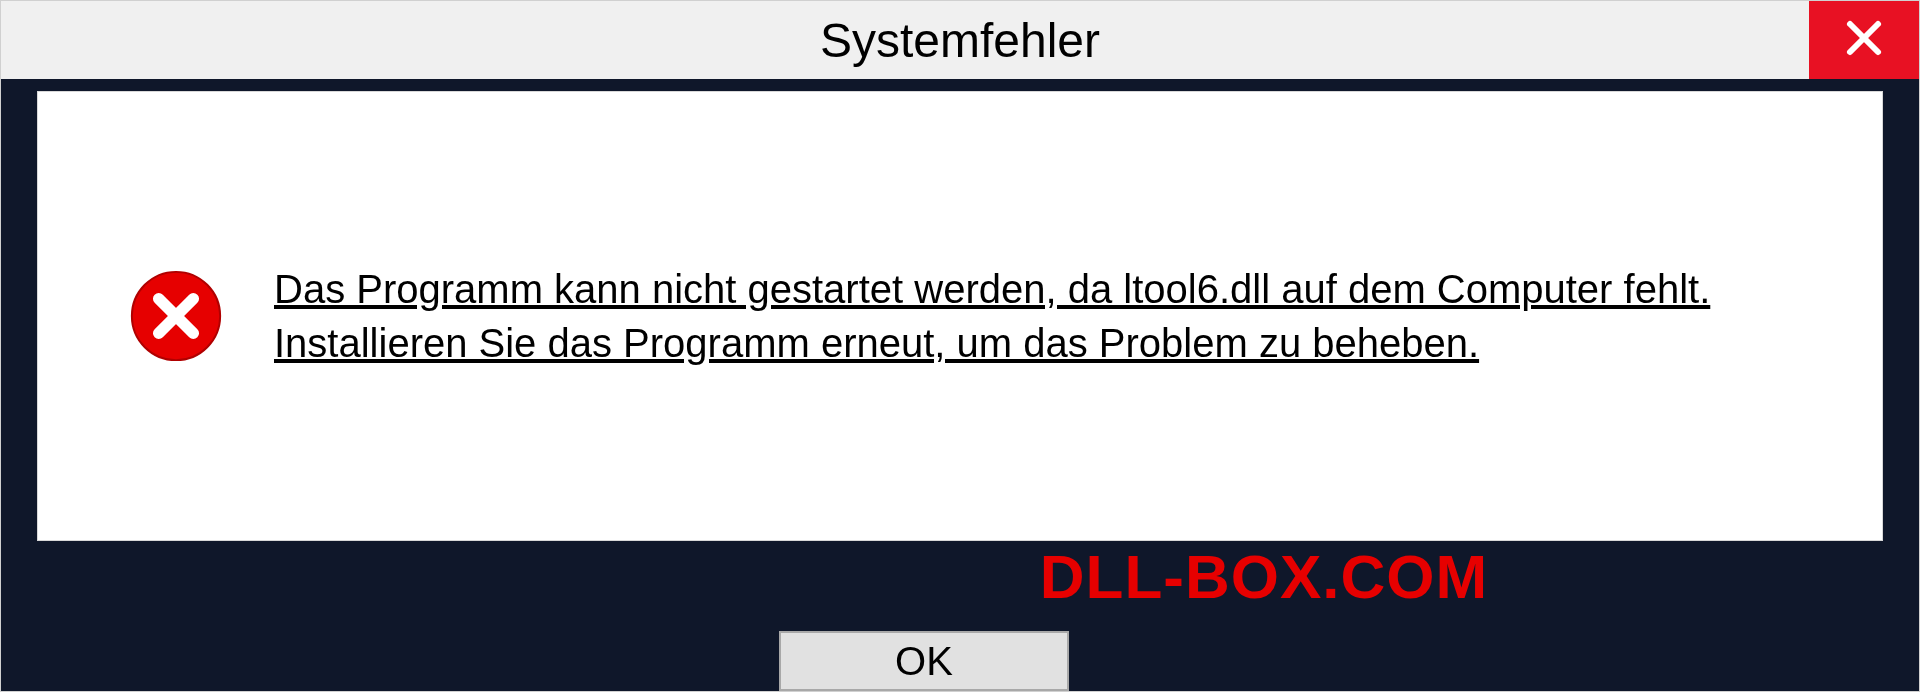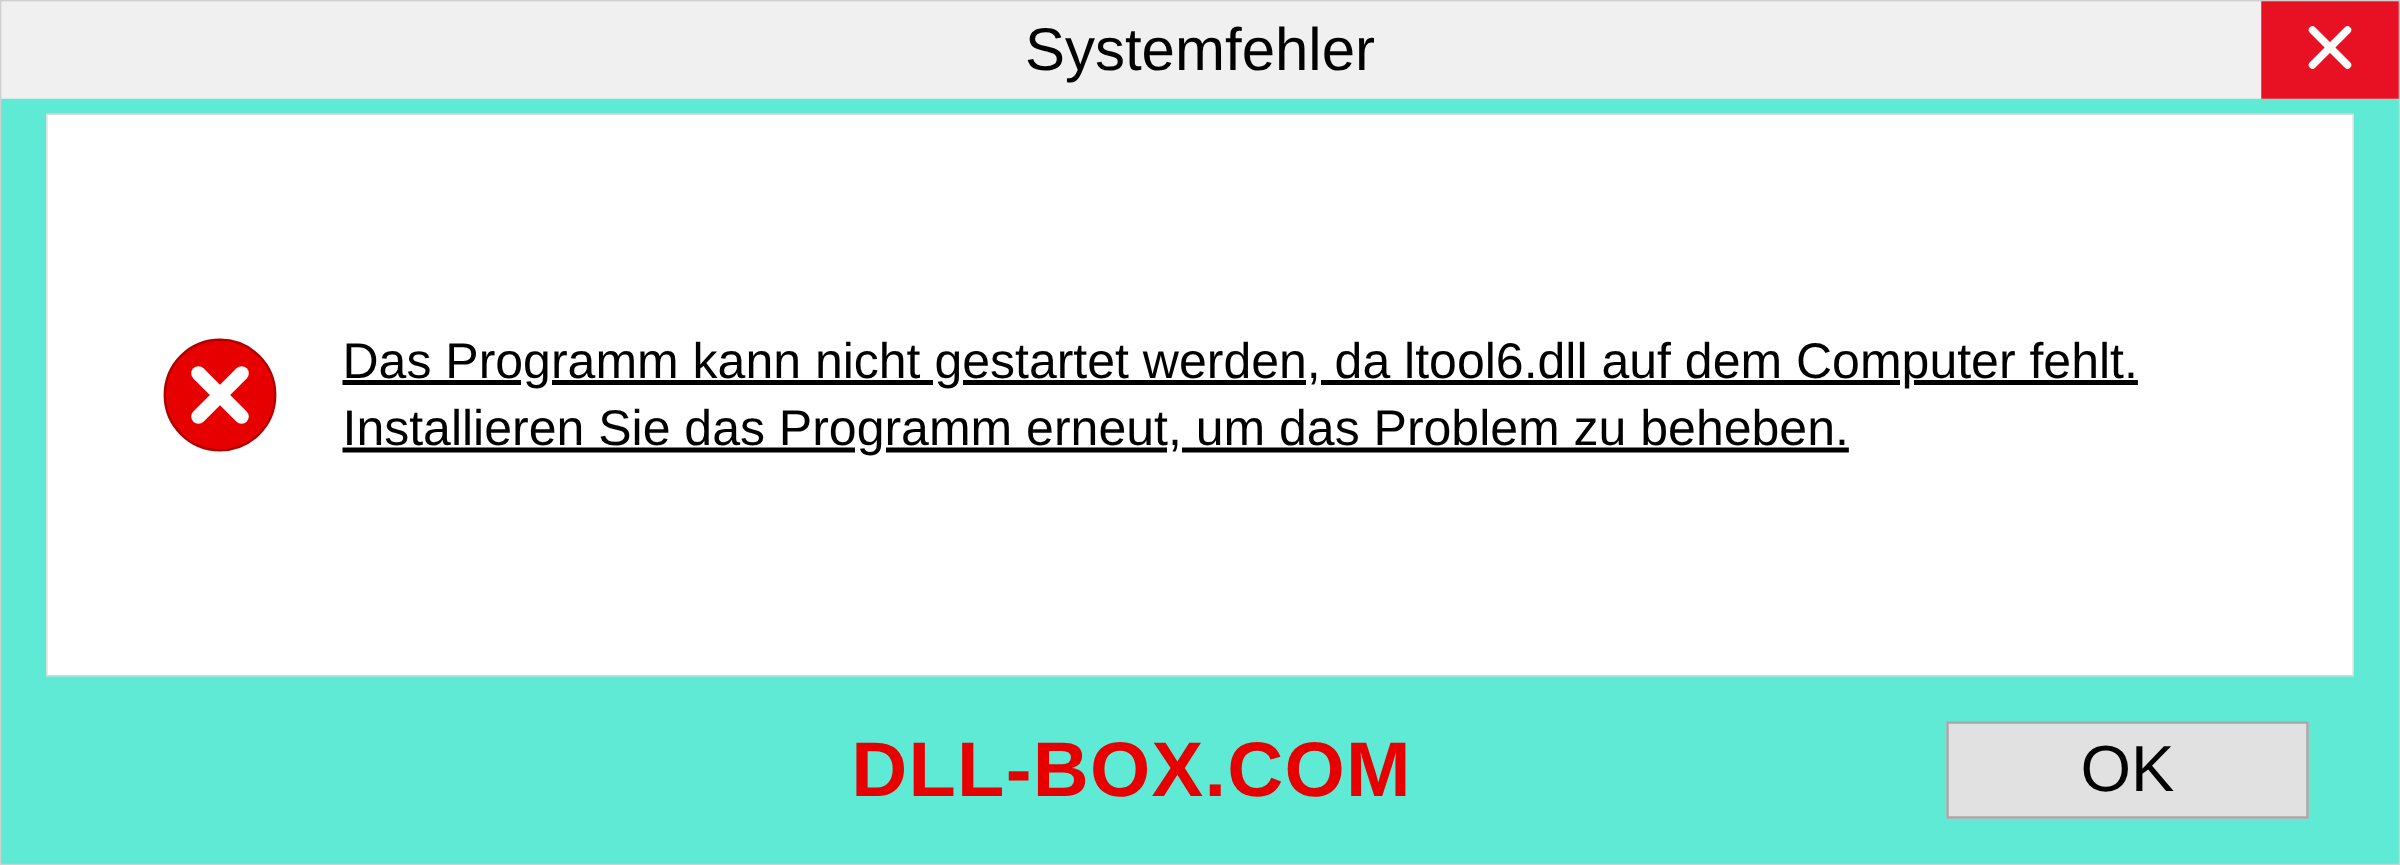--- a/index.html
+++ b/index.html
@@ -10,21 +10,21 @@
     body {
       font-family: "Segoe UI", Tahoma, Arial, sans-serif;
       background: #ffffff;
       width: 1920px;
       height: 692px;
       overflow: hidden;
     }
     .dialog {
       width: 100%;
       height: 100%;
-      background: #5eead4;
+      background: #0f172a;
       border: 1px solid #d0d0d0;
       position: relative;
       display: flex;
       flex-direction: column;
     }
     .titlebar {
       height: 78px;
       display: flex;
       align-items: center;
       justify-content: center;
@@ -80,35 +80,36 @@
       font-weight: 400;
       max-width: 1500px;
       text-decoration: underline;
     }
     .footer {
       height: 150px;
       display: flex;
       align-items: center;
       justify-content: space-between;
       padding: 0 72px 0 0;
+      flex-direction: column;
     }
     .watermark {
       font-size: 62px;
       font-weight: 800;
       color: #e60000;
       letter-spacing: 1px;
       margin-left: 680px;
       font-family: Arial, sans-serif;
     }
     .ok-button {
       width: 290px;
-      height: 78px;
+      height: 60px;
       background: #e1e1e1;
       border: 2px solid #a8a8a8;
-      font-size: 52px;
+      font-size: 40px;
       color: #000;
       display: flex;
       align-items: center;
       justify-content: center;
       cursor: pointer;
       font-family: "Segoe UI", Tahoma, Arial, sans-serif;
     }
   </style>
 </head>
 <body>

